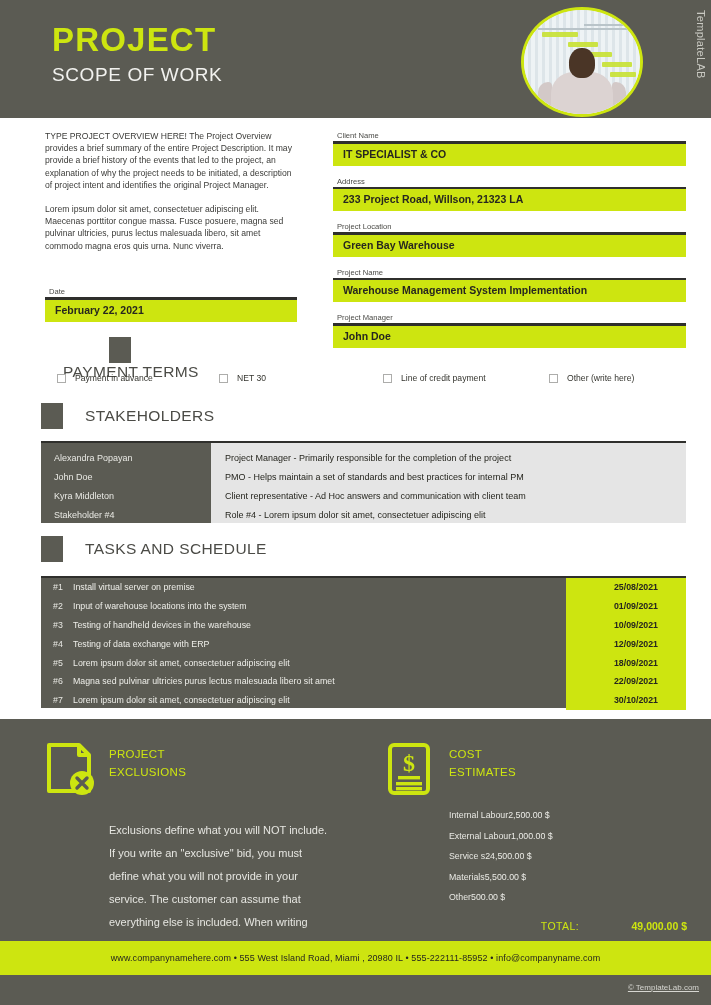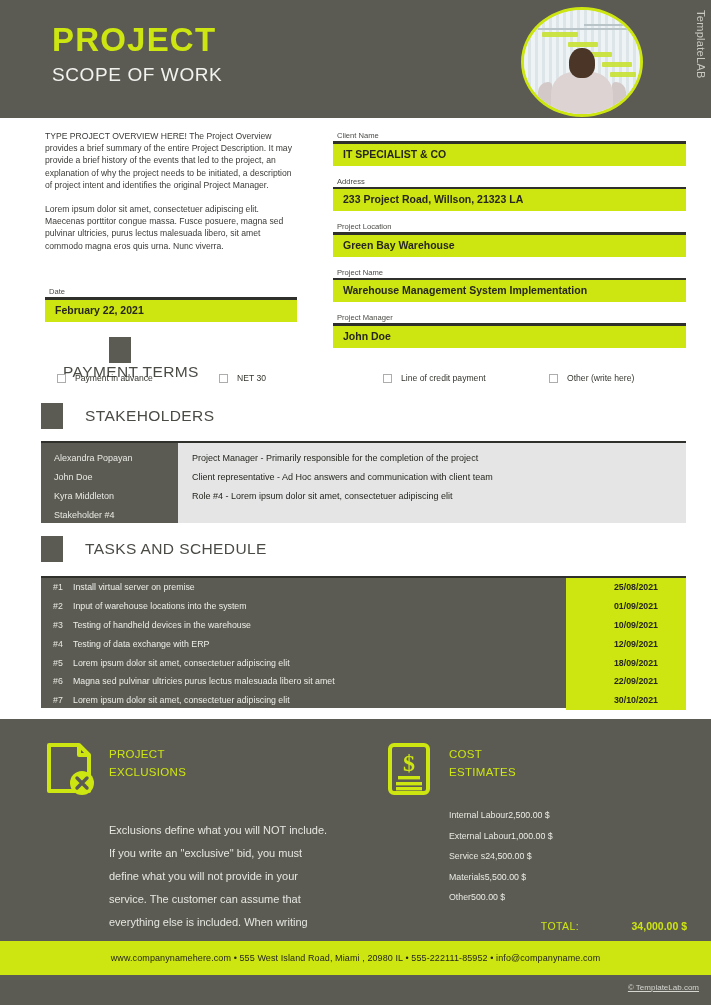--- a/index.html
+++ b/index.html
@@ -97,21 +97,21 @@
     width:9px; height:9px; border:1px solid #adadab; background:#fff;
     display:inline-block;
   }
   .chk-label { margin-left:9px; font-size:8.6px; color:#35352f; white-space:nowrap; }
 
   
   .stk-table {
     position:absolute; left:41px; top:441px; width:645px; height:82px;
     display:flex; border-top:2.5px solid #2f2f2c;
   }
-  .stk-names { width:137px; background:#5b5b53; padding:6px 12px 0 13px; }
+  .stk-names { width:170px; background:#5b5b53; padding:6px 12px 0 13px; }
   .stk-roles { flex:1; background:#e5e5e5; padding:6px 0 0 14px; }
   .stk-name-cell { font-size:9px; color:#e9e9e4; line-height:19px; }
   .stk-role-cell { font-size:9px; color:#26261f; line-height:19px; }
 
   
   .tasks-table {
     position:absolute; left:41px; top:576px; width:645px; height:132px;
     border-top:2.5px solid #2f2f2c; background:#5b5b53;
   }
   .task-row { display:flex; height:18.8px; align-items:center; }
@@ -276,20 +276,21 @@
 
   <div class="stk-table">
     <div class="stk-names">
       <div class="stk-name-cell">Alexandra Popayan</div>
       <div class="stk-name-cell">John Doe</div>
       <div class="stk-name-cell">Kyra Middleton</div>
       <div class="stk-name-cell">Stakeholder #4</div>
     </div>
     <div class="stk-roles">
       <div class="stk-role-cell">Project Manager - Primarily responsible for the completion of the project</div>
+      <div class="stk-role-cell">PMO - Helps maintain a set of standards and best practices for internal PM</div>
       <div class="stk-role-cell">Client representative - Ad Hoc answers and communication with client team</div>
       <div class="stk-role-cell">Role #4 - Lorem ipsum dolor sit amet, consectetuer adipiscing elit</div>
     </div>
   </div>
 
   <div class="section-head" style="left:41px; top:536px;">
     <div class="sec-marker"></div>
     <div class="sec-title">TASKS AND SCHEDULE</div>
   </div>
 
@@ -385,21 +386,21 @@
           <span class="cost-label">Materials</span>
           <span class="cost-value">5,500.00 $</span>
         </div>
         <div class="cost-row">
           <span class="cost-label">Other</span>
           <span class="cost-value">500.00 $</span>
         </div>
 
         <div class="cost-total-row">
           <span class="cost-total-label">TOTAL:</span>
-          <span class="cost-total-value">34,000.00 $</span>
+          <span class="cost-total-value">49,000.00 $</span>
         </div>
       </div>
     </div>
   </div>
 
   <div class="footer-bar">
     <span class="footer-text">www.companynamehere.com • 555 West Island Road, Miami , 20980 IL • 555-222111-85952 • info@companyname.com</span>
   </div>
   <div class="footer-dark">
     <span class="footer-credit">© TemplateLab.com</span>

